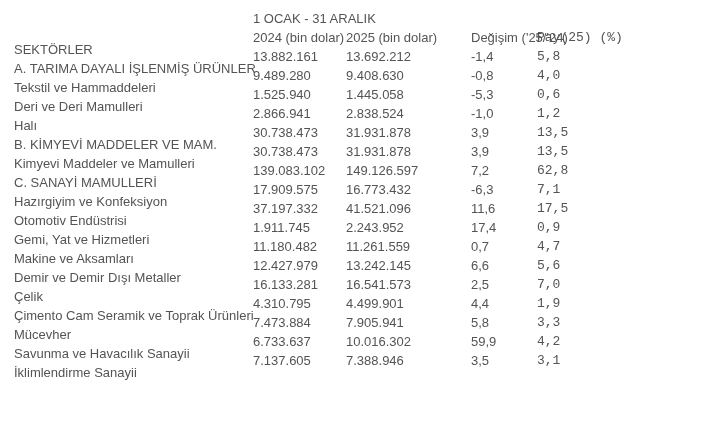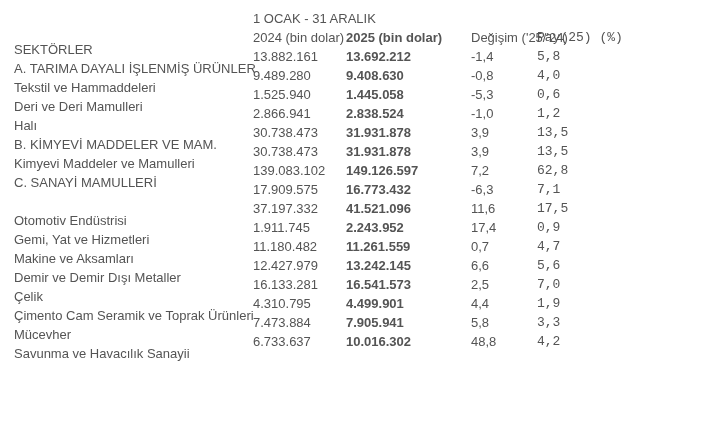--- a/index.html
+++ b/index.html
@@ -10,21 +10,21 @@
     overflow:hidden;
     font-family:"Liberation Sans", sans-serif;
     font-size:13px;
     color:#545454;
   }
   .tbl { position:absolute; top:9px; left:14px; width:695px; }
   .row { position:relative; height:19px; line-height:19px; white-space:nowrap; }
   .cell { position:absolute; top:0; white-space:nowrap; }
   .c0 { left:0;margin-top:12px; }
   .c1 { left:239px; }
-  .c2 { left:332px;font-weight:bold; }
+  .c2 { left:332px; }
   .c3 { left:423px;padding-left:34px; }
   .c4 { left:523px;font-family:Liberation Mono, monospace; }
 </style>
 </head>
 <body>
 
 <div class="screen">
   <div class="tbl">
 
     <div class="row">
@@ -83,20 +83,21 @@
           <span class="cell c4">13,5</span>
         </div>
         <div class="row">
           <span class="cell c0">C. SANAYİ MAMULLERİ</span>
           <span class="cell c1">139.083.102</span>
           <span class="cell c2">149.126.597</span>
           <span class="cell c3">7,2</span>
           <span class="cell c4">62,8</span>
         </div>
         <div class="row">
+          <span class="cell c0">Hazırgiyim ve Konfeksiyon</span>
           <span class="cell c1">17.909.575</span>
           <span class="cell c2">16.773.432</span>
           <span class="cell c3">-6,3</span>
           <span class="cell c4">7,1</span>
         </div>
         <div class="row">
           <span class="cell c0">Otomotiv Endüstrisi</span>
           <span class="cell c1">37.197.332</span>
           <span class="cell c2">41.521.096</span>
           <span class="cell c3">11,6</span>
@@ -141,19 +142,26 @@
           <span class="cell c0">Mücevher</span>
           <span class="cell c1">7.473.884</span>
           <span class="cell c2">7.905.941</span>
           <span class="cell c3">5,8</span>
           <span class="cell c4">3,3</span>
         </div>
         <div class="row">
           <span class="cell c0">Savunma ve Havacılık Sanayii</span>
           <span class="cell c1">6.733.637</span>
           <span class="cell c2">10.016.302</span>
-          <span class="cell c3">48,8</span>
+          <span class="cell c3">59,9</span>
           <span class="cell c4">4,2</span>
+        </div>
+        <div class="row">
+          <span class="cell c0">İklimlendirme Sanayii</span>
+          <span class="cell c1">7.137.605</span>
+          <span class="cell c2">7.388.946</span>
+          <span class="cell c3">3,5</span>
+          <span class="cell c4">3,1</span>
         </div>
       </div>
 
   </div>
 </div>
 
 </body></html>

